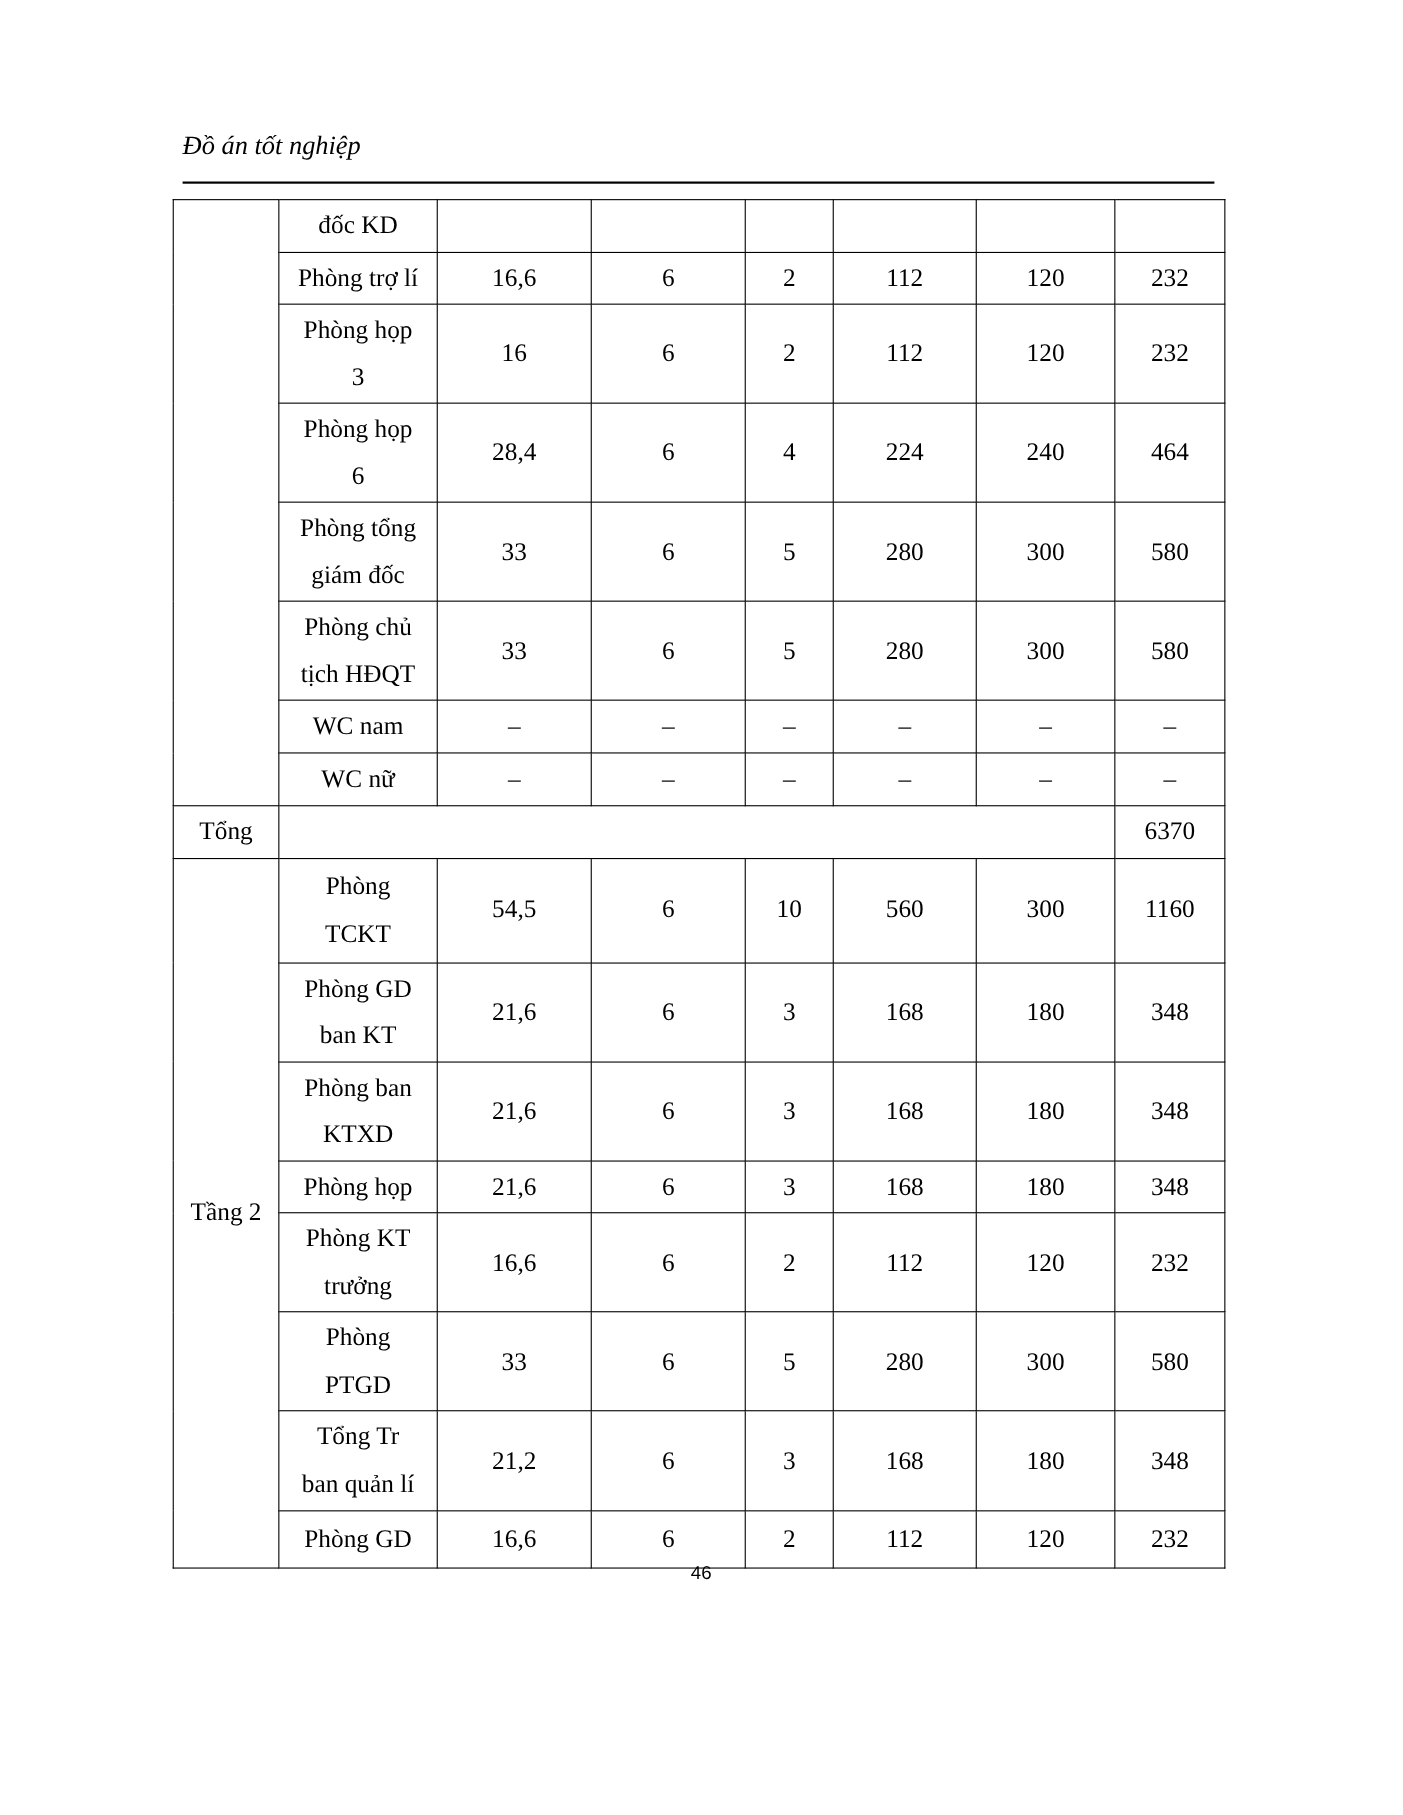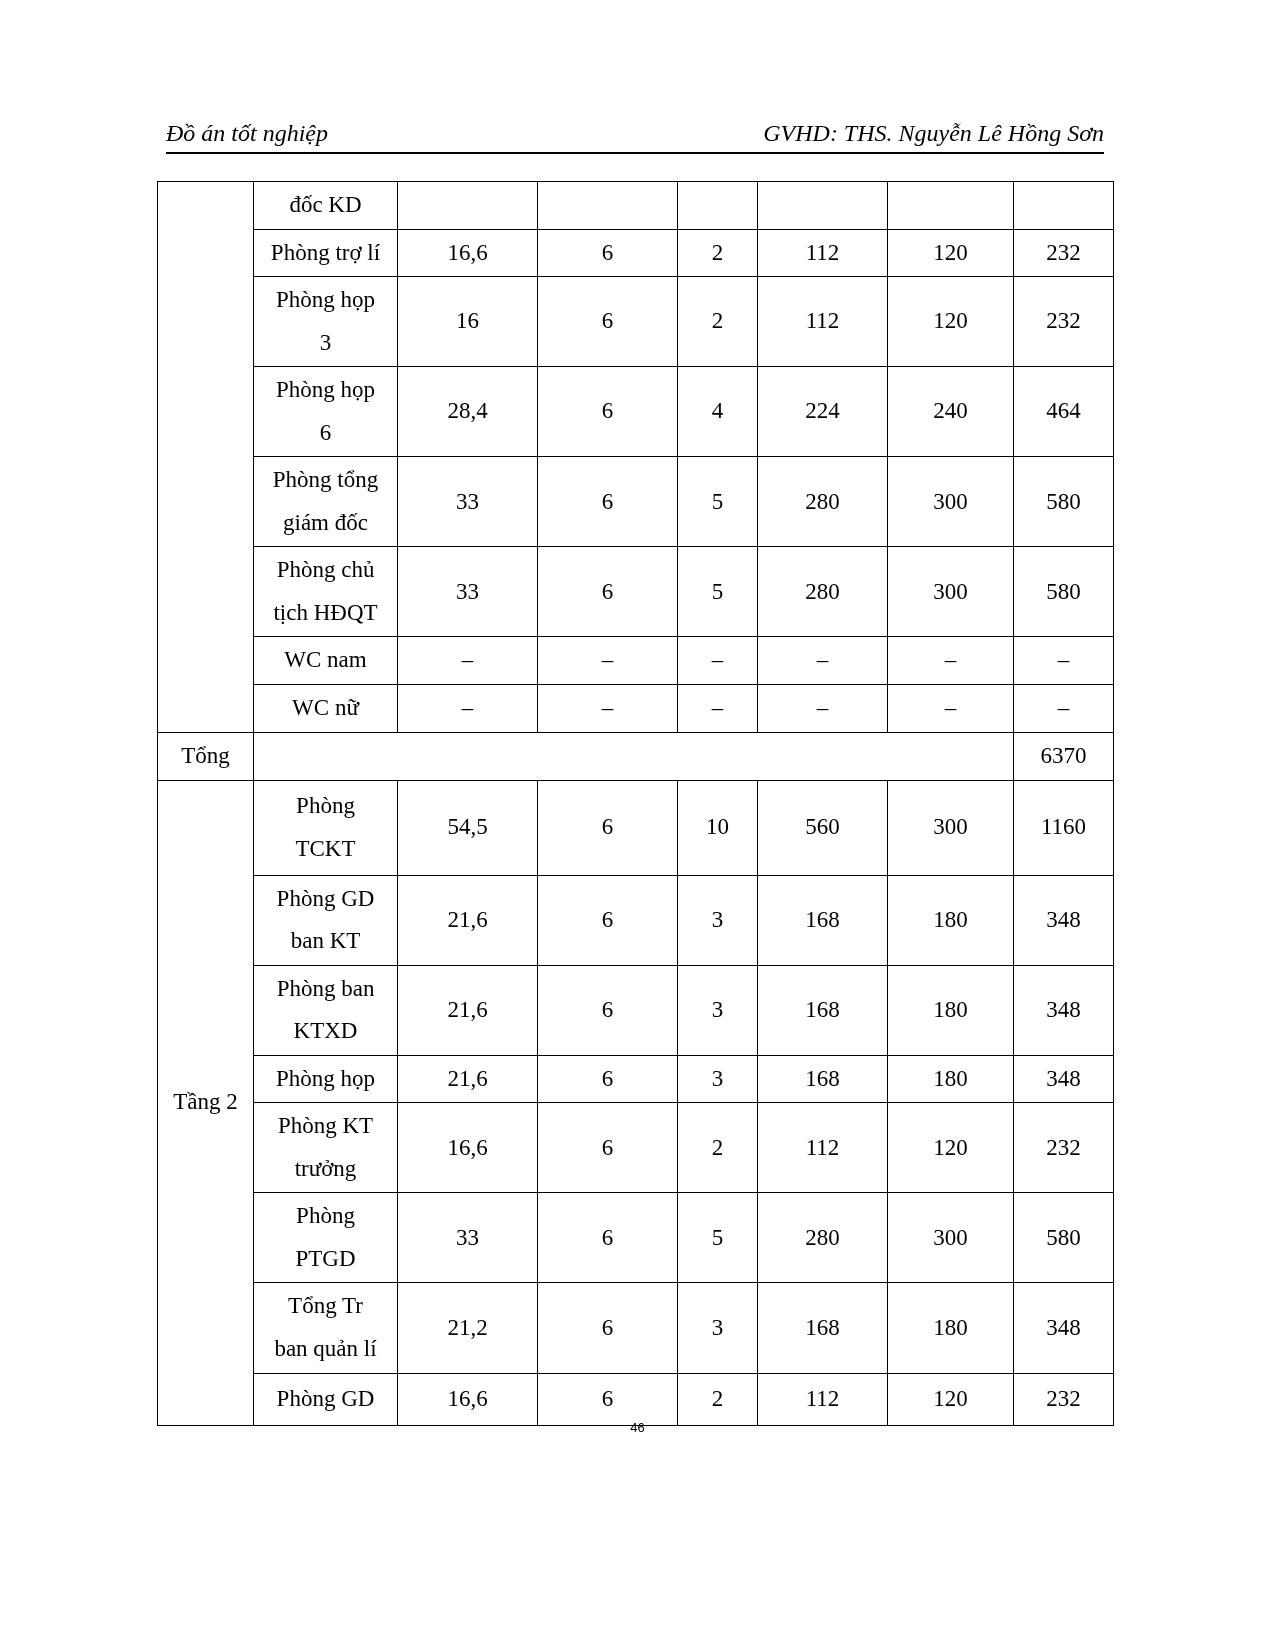--- a/index.html
+++ b/index.html
@@ -14,21 +14,21 @@
   .doc-header {
     position: absolute;
     left: 166px;
     top: 120px;
     width: 938px;
     display: flex;
     justify-content: space-between;
     align-items: baseline;
     font-style: italic;
     font-size: 24px;
-    padding-bottom: 5px;
+    padding-bottom: 18px;
     border-bottom: 2px solid #000000;
   }
   table.area-table {
     position: absolute;
     left: 157px;
     top: 181px;
     width: 956px;
     border-collapse: collapse;
     table-layout: fixed;
     border-radius: 23px;
@@ -47,30 +47,29 @@
   tr.h-d { height: 88px; }
   tr.h-t { height: 48px; }
   tr.h-x { height: 95px; }
   tr.h-l { height: 52px; }
   .page-number {
     position: absolute;
     top: 1420px;
     left: 0;
     width: 100%;
     text-align: center;
-    font-size: 13px;
+    font-size: 17px;
     font-family: "Liberation Sans", sans-serif;
   }
 </style>
 </head>
 <body>
 
 <div class="doc-header">
   <span>Đồ án tốt nghiệp</span>
-  <span>GVHD: THS. Nguyễn Lê Hồng Sơn</span>
 </div>
 
 <table class="area-table">
   <colgroup>
     <col style="width:96px">
     <col style="width:144px">
     <col style="width:140px">
     <col style="width:140px">
     <col style="width:80px">
     <col style="width:130px">

